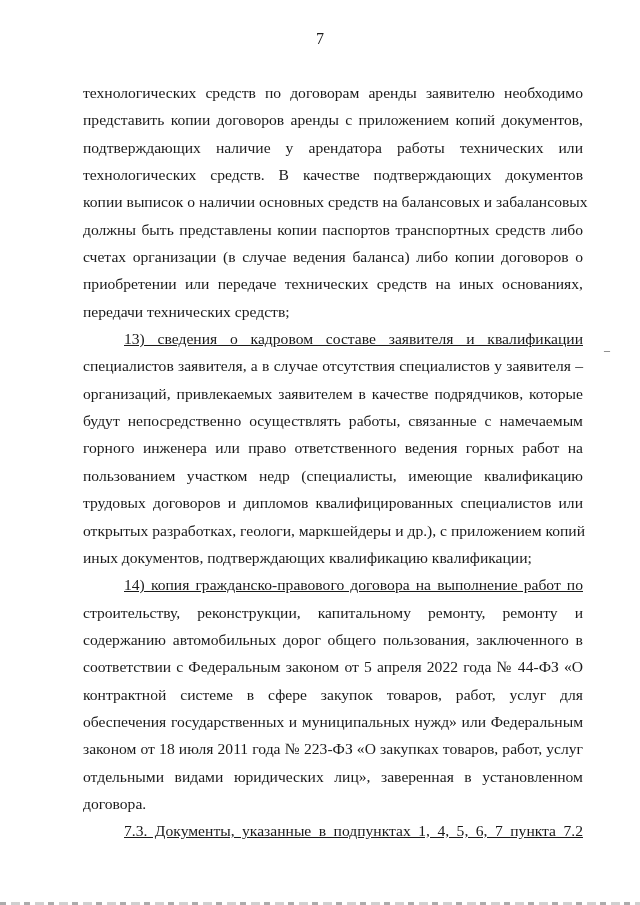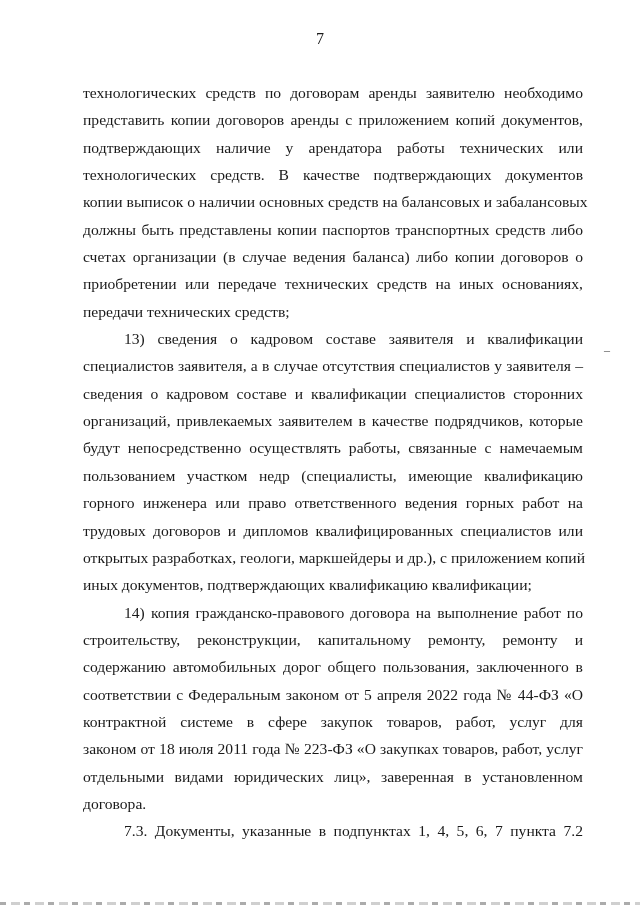--- a/index.html
+++ b/index.html
@@ -2,21 +2,21 @@
 <html><head>
 <meta charset="utf-8">
 <style>
   html, body { margin:0; padding:0; }
   body { width:640px; height:905px; background:#ffffff; position:relative; overflow:hidden;
          font-family:"Liberation Serif", "DejaVu Serif", serif; color:#1a1a1a; }
   .page-number { position:absolute; top:30px; left:0; width:640px; text-align:center; font-size:16px; }
   .body-text { position:absolute; left:83px; top:59px; width:500px; font-size:15.6px; line-height:27.35px;margin-top:20px; }
   .line { display:block; height:27.35px; white-space:nowrap; text-align:justify; text-align-last:justify; }
   .line.last { text-align-last:left;font-family:Liberation Serif, serif; }
-  .line.indent { padding-left:41px; }
+  .line.indent { padding-left:41px;text-decoration:underline; }
   .scan-mark { position:absolute; color:#555; font-size:12px; }
   .scan-strip { position:absolute; left:0; top:902px; width:640px; height:3px;
     background:repeating-linear-gradient(90deg,#888 0 6px,#fff 6px 11px,#bbb 11px 20px,#fff 20px 24px); opacity:0.7; }
 </style>
 </head>
 <body>
 
 <div class="page-number">7</div>
 
 <div class="body-text" id="body-text">
@@ -24,33 +24,33 @@
     <span class="line">представить копии договоров аренды с приложением копий документов,</span>
     <span class="line">подтверждающих наличие у арендатора работы технических или</span>
     <span class="line">технологических средств. В качестве подтверждающих документов</span>
     <span class="line">копии выписок о наличии основных средств на балансовых и забалансовых</span>
     <span class="line">должны быть представлены копии паспортов транспортных средств либо</span>
     <span class="line">счетах организации (в случае ведения баланса) либо копии договоров о</span>
     <span class="line">приобретении или передаче технических средств на иных основаниях,</span>
     <span class="line last">передачи технических средств;</span>
     <span class="line indent">13) сведения о кадровом составе заявителя и квалификации</span>
     <span class="line">специалистов заявителя, а в случае отсутствия специалистов у заявителя –</span>
-    <span class="line">сведения о кадровом составе и квалификации специалистов сторонних</span>
     <span class="line">организаций, привлекаемых заявителем в качестве подрядчиков, которые</span>
     <span class="line">будут непосредственно осуществлять работы, связанные с намечаемым</span>
+    <span class="line">горного инженера или право ответственного ведения горных работ на</span>
     <span class="line">пользованием участком недр (специалисты, имеющие квалификацию</span>
-    <span class="line">горного инженера или право ответственного ведения горных работ на</span>
     <span class="line">трудовых договоров и дипломов квалифицированных специалистов или</span>
     <span class="line">открытых разработках, геологи, маркшейдеры и др.), с приложением копий</span>
     <span class="line last">иных документов, подтверждающих квалификацию квалификации;</span>
     <span class="line indent">14) копия гражданско-правового договора на выполнение работ по</span>
     <span class="line">строительству, реконструкции, капитальному ремонту, ремонту и</span>
     <span class="line">содержанию автомобильных дорог общего пользования, заключенного в</span>
     <span class="line">соответствии с Федеральным законом от 5 апреля 2022 года № 44-ФЗ «О</span>
     <span class="line">контрактной системе в сфере закупок товаров, работ, услуг для</span>
+    <span class="line">обеспечения государственных и муниципальных нужд» или Федеральным</span>
     <span class="line">законом от 18 июля 2011 года № 223-ФЗ «О закупках товаров, работ, услуг</span>
     <span class="line">отдельными видами юридических лиц», заверенная в установленном</span>
     <span class="line last">договора.</span>
     <span class="line indent">7.3. Документы, указанные в подпунктах 1, 4, 5, 6, 7 пункта 7.2</span>
   </div>
 
 <span class="scan-mark" style="left:604px; top:343px;">–</span>
 
 <div class="scan-strip"></div>
 

